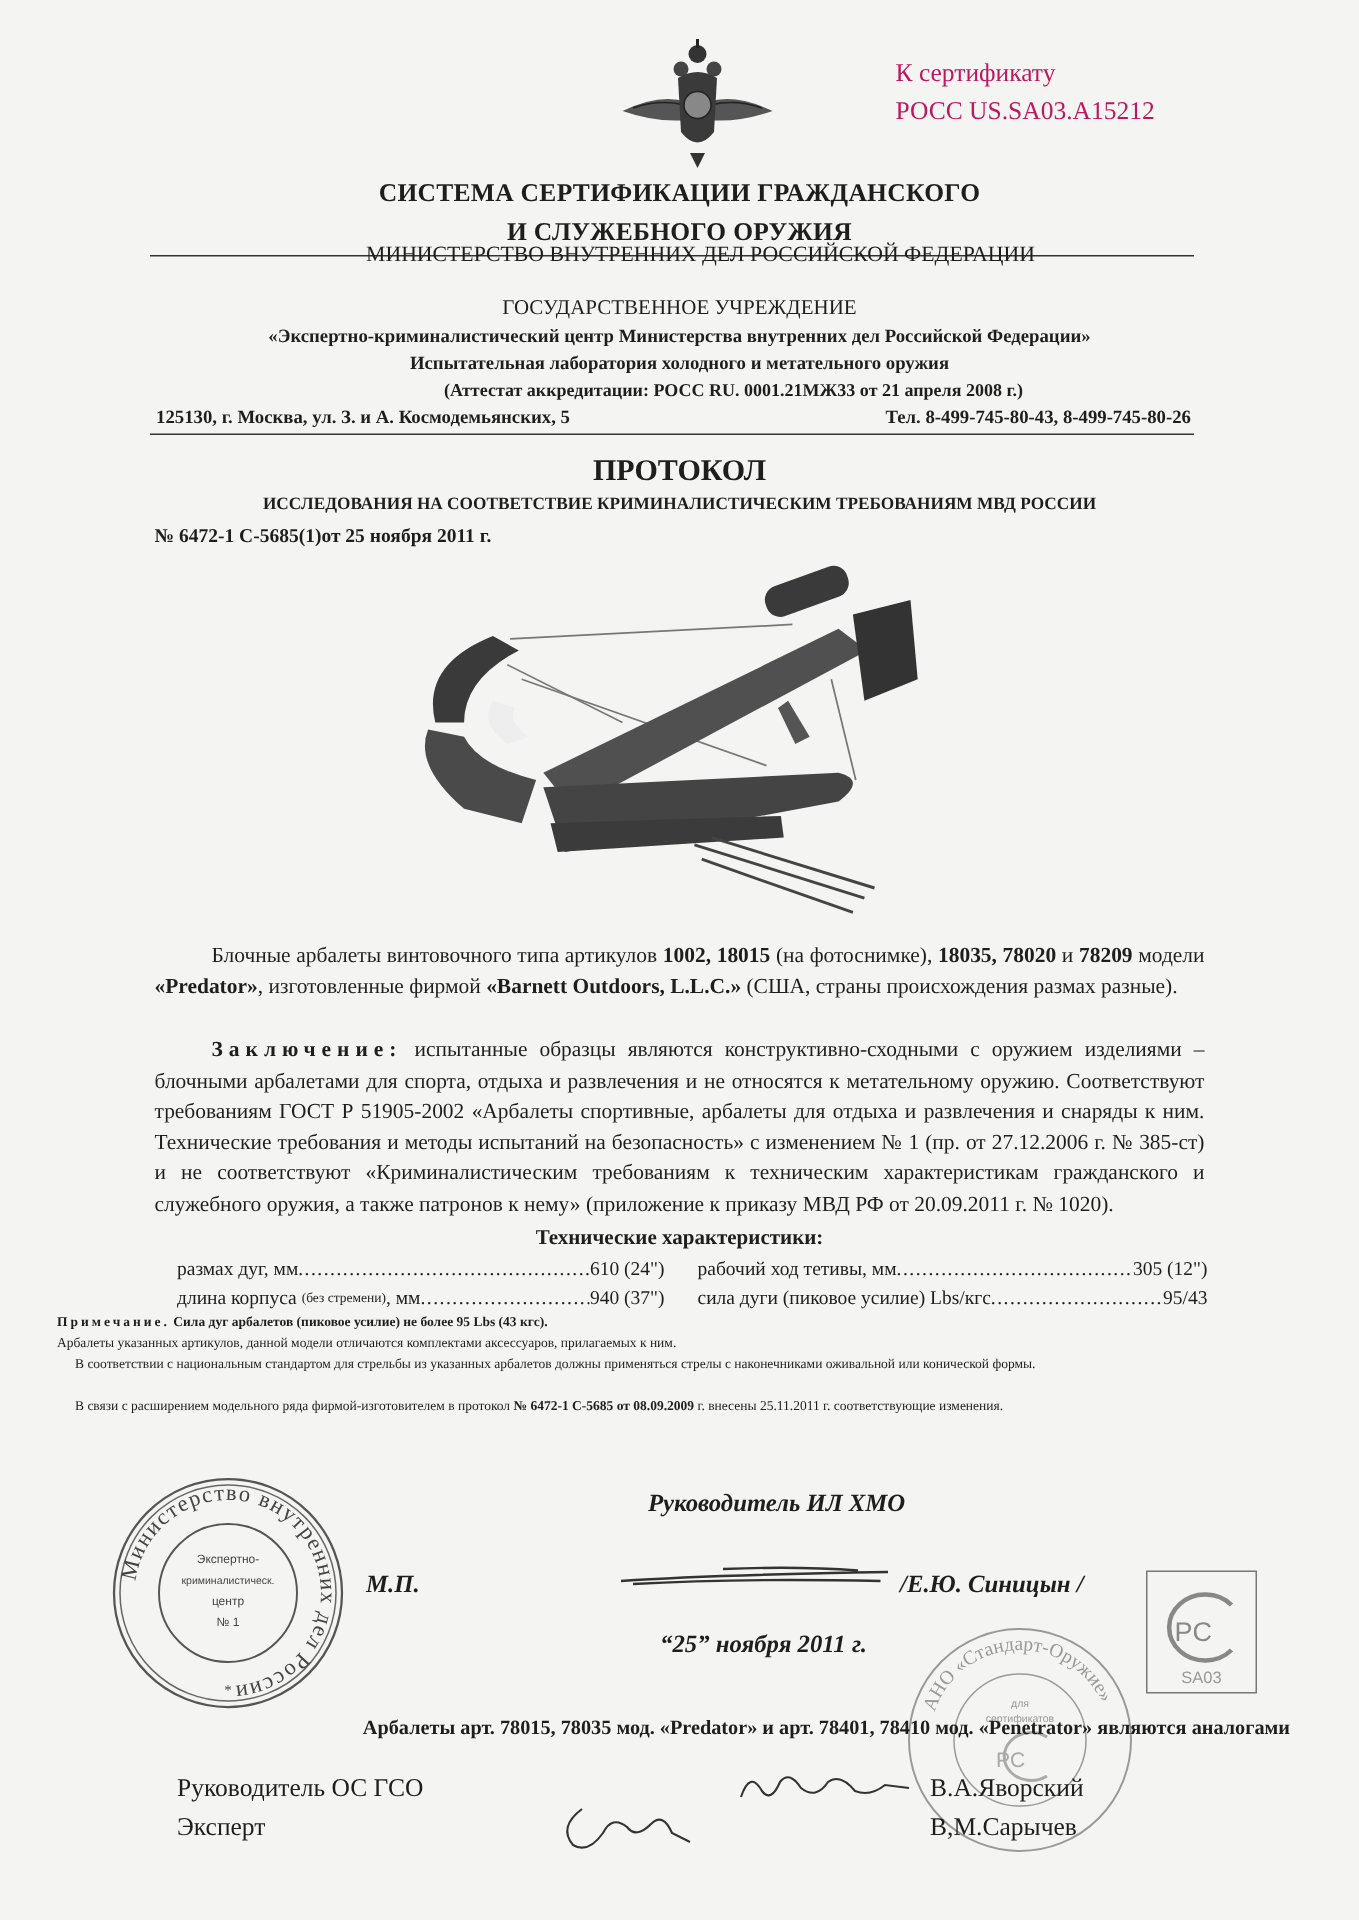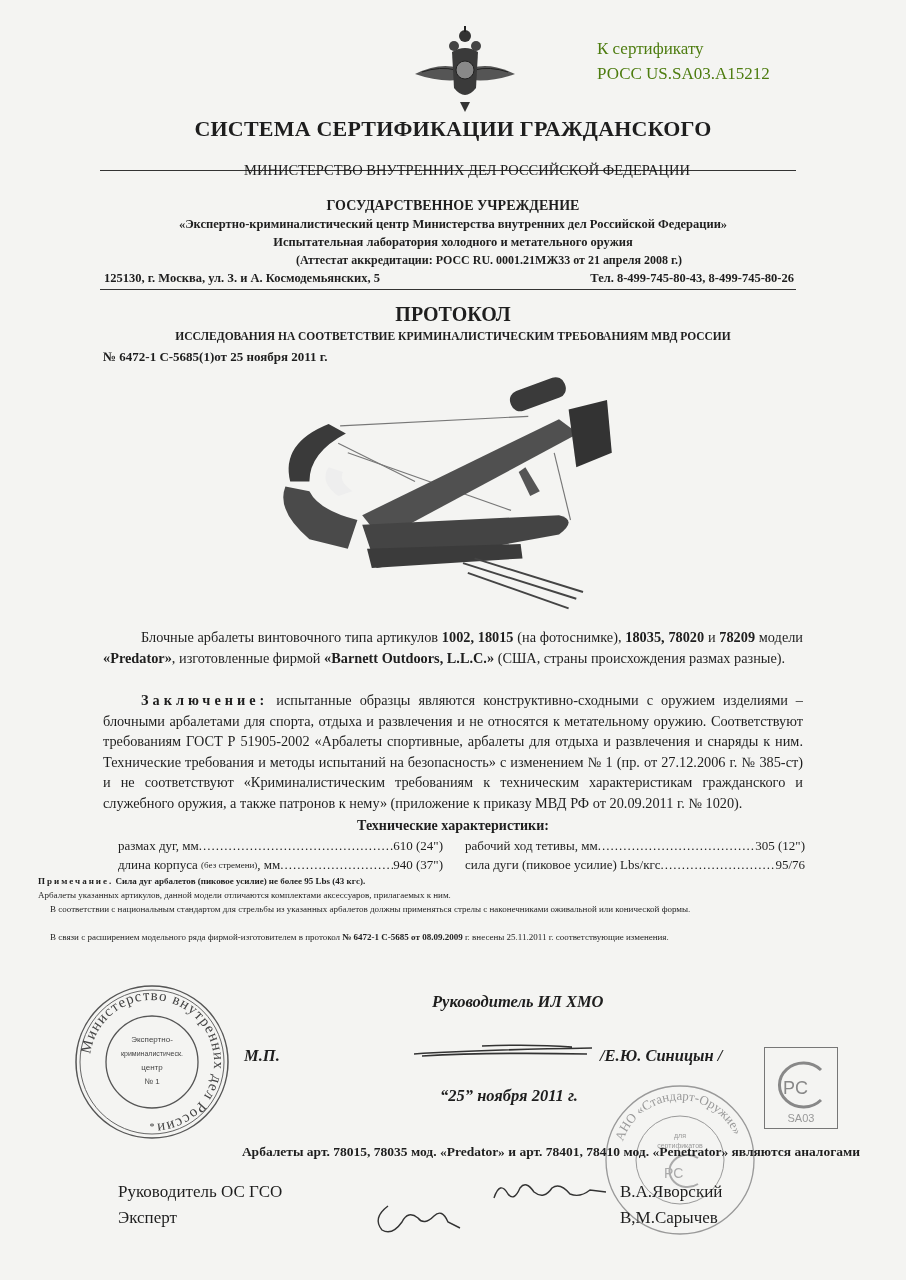--- a/index.html
+++ b/index.html
@@ -1,25 +1,25 @@
 <!DOCTYPE html>
 <html><head>
 <meta charset="utf-8">
 <style>
   html, body { margin:0; padding:0; }
   body { width:906px; height:1280px; background:#f4f4f2; position:relative; overflow:hidden;
          font-family:"Liberation Serif","DejaVu Serif",serif; color:#1e1e1e; }
   .abs { position:absolute; }
   .center { text-align:center; left:0; width:906px; }
   .emblem { left:410px; top:22px; width:110px; height:90px; }
-  .cert-ref { left:597px; top:36px; font-size:17px; line-height:25px; color:#4d7c0f; }
-  .sys-title { top:116px; font-size:22px; font-weight:bold; line-height:26px; letter-spacing:0.2px; }
+  .cert-ref { left:597px; top:36px; font-size:17px; line-height:25px; color:#be185d; }
+  .sys-title { top:116px; font-size:17px; font-weight:bold; line-height:26px; letter-spacing:0.2px; }
   .rule { left:100px; width:696px; height:0; border-top:1.5px solid #333; }
   .org1 { top:162px; font-size:14.5px; font-weight:normal;padding-left:14px; }
-  .org2 { top:198px; font-size:14px; font-weight:bold; }
+  .org2 { top:198px; font-size:14px; font-weight:normal; }
   .org3 { top:217px; font-size:12.5px; font-weight:bold; }
   .org4 { top:235px; font-size:12.5px; font-weight:bold; }
   .org5 { top:253px; font-size:12px; font-weight:bold;padding-left:36px; }
   .addr { top:271px; left:104px; width:690px; font-size:12.5px; font-weight:bold; display:flex; justify-content:space-between; }
   .proto { top:303px; font-size:20px; font-weight:bold; }
   .proto-sub { top:330px; font-size:11.5px; font-weight:bold; }
   .proto-num { top:349px; left:103px; width:660px; font-size:13px; font-weight:bold; display:flex; justify-content:flex-start; }
   .photo { left:268px; top:376px; width:390px; height:240px; }
   .para { left:103px; width:700px; font-size:14.3px; line-height:20.5px; text-align:justify; }
   .p1 { top:627px; text-indent:0; }
@@ -59,20 +59,21 @@
   <path d="M50,80 L55,90 L60,80 Z" fill="#333"></path>
 </svg>
 
 <div class="abs cert-ref">
   <div>К сертификату</div>
   <div>РОСС US.SA03.A15212</div>
 </div>
 
 <div class="abs center sys-title">
   <div>СИСТЕМА СЕРТИФИКАЦИИ ГРАЖДАНСКОГО</div>
+  <div>И СЛУЖЕБНОГО ОРУЖИЯ</div>
 </div>
 
 <div class="abs rule" style="top:170px;"></div>
 
 <div class="abs center org1">МИНИСТЕРСТВО ВНУТРЕННИХ ДЕЛ РОССИЙСКОЙ ФЕДЕРАЦИИ</div>
 <div class="abs center org2">ГОСУДАРСТВЕННОЕ УЧРЕЖДЕНИЕ</div>
 <div class="abs center org3">«Экспертно-криминалистический центр Министерства внутренних дел Российской Федерации»</div>
 <div class="abs center org4">Испытательная лаборатория холодного и метательного оружия</div>
 <div class="abs center org5">(Аттестат аккредитации: РОСС RU. 0001.21МЖ33 от 21 апреля 2008 г.)</div>
 <div class="abs addr">
@@ -135,21 +136,21 @@
 </div>
 <div class="abs tech-row" style="top:857px; left:118px; width:700px;">
   <div class="cell" style="width:325px;">
     <span>длина корпуса</span>&nbsp;<span style="font-size:9px; align-self:center;">(без стремени)</span><span>, мм</span>
     <span class="dots">.....................................................................................</span>
     <span>940 (37")</span>
   </div>
   <div class="cell" style="width:340px; margin-left:22px;">
     <span>сила дуги (пиковое усилие) Lbs/кгс</span>
     <span class="dots">.....................................................................................</span>
-    <span>95/76</span>
+    <span>95/43</span>
   </div>
 </div>
 
 <div class="abs note" style="top:874px;">
   <b style="letter-spacing:2px;margin-top:36px;">Примечание.</b><b> Сила дуг арбалетов (пиковое усилие) не более 95 Lbs (43 кгс).</b>
 </div>
 <div class="abs note" style="top:888px;">Арбалеты указанных артикулов, данной модели отличаются комплектами аксессуаров, прилагаемых к ним.</div>
 <div class="abs note ind" style="top:902px;">В соответствии с национальным стандартом для стрельбы из указанных арбалетов должны применяться стрелы с наконечниками оживальной или конической формы.</div>
 <div class="abs note ind" style="top:930px;">
   <span>В связи с расширением модельного ряда фирмой-изготовителем в протокол </span><b>№ 6472-1 С-5685 от 08.09.2009</b><span> г. внесены 25.11.2011 г. соответствующие изменения.</span>

